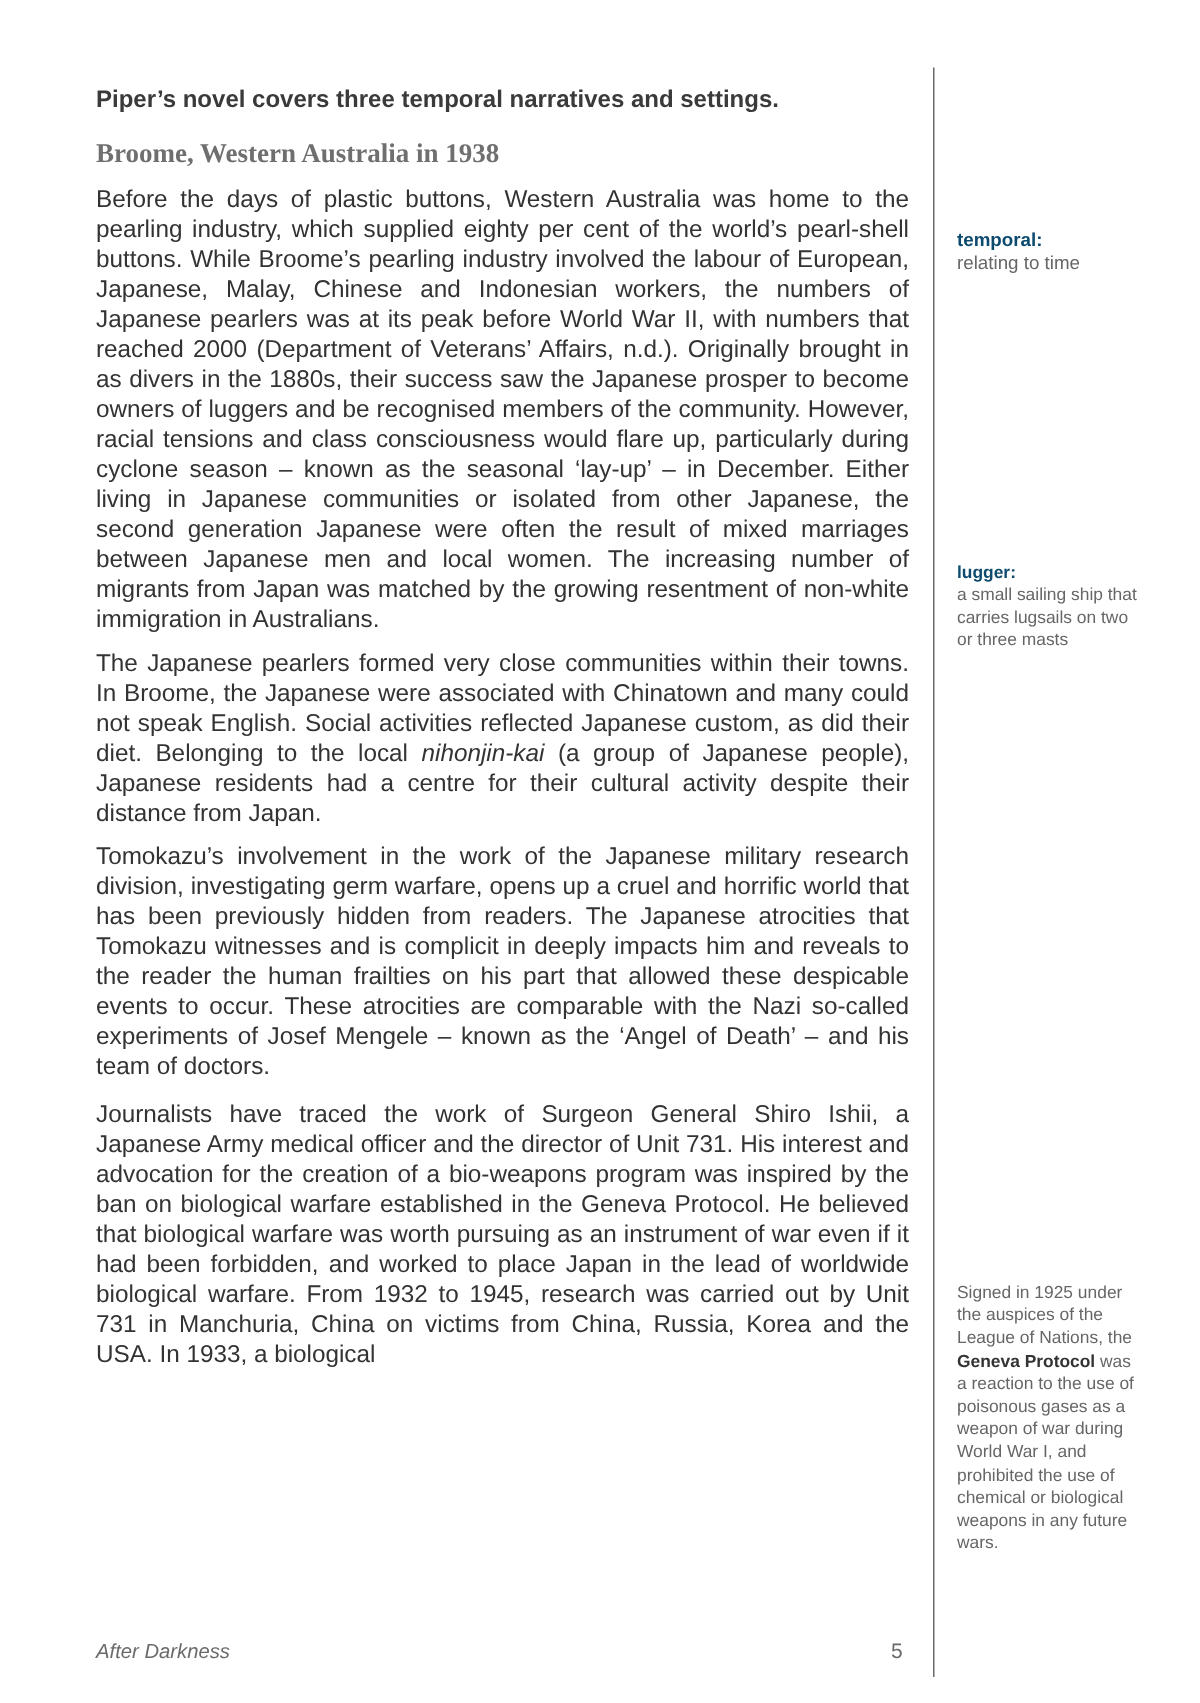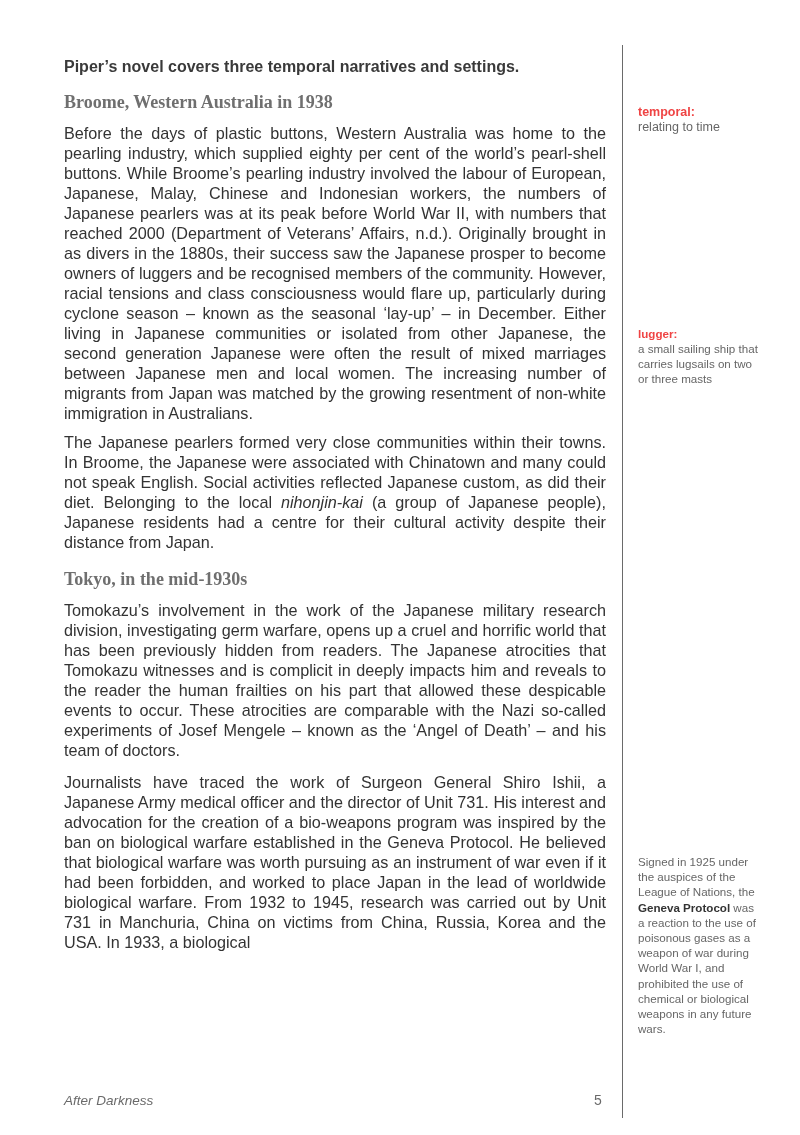--- a/index.html
+++ b/index.html
@@ -6,42 +6,41 @@
   body { width: 800px; height: 1135px; position: relative; overflow: hidden; }
   .page { position: absolute; left: 0; top: 0; width: 800px; height: 1135px; }
   .divider { position: absolute; left: 622px; top: 45px; width: 1px; height: 1073px; background: #6a6a6a; }
   .main { position: absolute; left: 64px; top: 50px; width: 542px; color: #2e2e2e; }
   .title { font-family: "DejaVu Serif", serif; font-weight: bold; font-size: 31px; color: #6b6b6b; margin: 0; line-height: 40px; letter-spacing: -0.5px; }
   .intro { font-family: "Liberation Sans", sans-serif; font-size: 16px; color: #3a3a3a; margin: 7px 0 0 0; line-height: 20px; font-weight: bold; }
   .subhead { font-family: "Liberation Serif", serif; font-size: 18px; color: #6f6f6f; margin: 14px 0 10px 0; line-height: 22px; }
   .para { font-family: "Liberation Sans", sans-serif; font-size: 16.2px; line-height: 20px; color: #333; text-align: justify; margin: 0 0 9px 0; }
   .para em { font-style: italic; }
   .side { position: absolute; left: 638px; font-family: "Liberation Sans", sans-serif; color: #666; }
-  .side .term { font-weight: bold; color: #ef4444; }
+  .side .term { font-weight: bold; color: #0c4a6e; margin-top: 48px; }
   .side-temporal { top: 105px; font-size: 12.5px; line-height: 15px; }
   .side-lugger { top: 326px; font-size: 11.6px; line-height: 15px; width: 120px; }
   .side-geneva { top: 854px; font-size: 11.6px; line-height: 15.2px; width: 125px; }
   .side-geneva b { color: #333; }
   .footer-title { position: absolute; left: 64px; top: 1093px; font-family: "Liberation Sans", sans-serif; font-style: italic; font-size: 13.5px; color: #6a6a6a; }
   .footer-page { position: absolute; left: 594px; top: 1092px; font-family: "Liberation Sans", sans-serif; font-size: 14px; color: #6a6a6a; }
 </style>
 </head>
 <body>
 
 <div class="page">
   <div class="divider"></div>
 
   <div class="main">
     <p class="intro">Piper’s novel covers three temporal narratives and settings.</p>
 
     <h2 class="subhead">Broome, Western Australia in 1938</h2>
     <p class="para">Before the days of plastic buttons, Western Australia was home to the pearling industry, which supplied eighty per cent of the world’s pearl-shell buttons. While Broome’s pearling industry involved the labour of European, Japanese, Malay, Chinese and Indonesian workers, the numbers of Japanese pearlers was at its peak before World War II, with numbers that reached 2000 (Department of Veterans’ Affairs, n.d.). Originally brought in as divers in the 1880s, their success saw the Japanese prosper to become owners of luggers and be recognised members of the community. However, racial tensions and class consciousness would flare up, particularly during cyclone season – known as the seasonal ‘lay-up’ – in December. Either living in Japanese communities or isolated from other Japanese, the second generation Japanese were often the result of mixed marriages between Japanese men and local women. The increasing number of migrants from Japan was matched by the growing resentment of non-white immigration in Australians.</p>
     <p class="para"><span>The Japanese pearlers formed very close communities within their towns. In Broome, the Japanese were associated with Chinatown and many could not speak English. Social activities reflected Japanese custom, as did their diet. Belonging to the local </span><em>nihonjin-kai</em><span> (a group of Japanese people), Japanese residents had a centre for their cultural activity despite their distance from Japan.</span></p>
 
-    <h2 class="subhead" style="margin-top:16px;">Tokyo, in the mid-1930s</h2>
     <p class="para">Tomokazu’s involvement in the work of the Japanese military research division, investigating germ warfare, opens up a cruel and horrific world that has been previously hidden from readers. The Japanese atrocities that Tomokazu witnesses and is complicit in deeply impacts him and reveals to the reader the human frailties on his part that allowed these despicable events to occur. These atrocities are comparable with the Nazi so-called experiments of Josef Mengele – known as the ‘Angel of Death’ – and his team of doctors.</p>
     <p class="para" style="margin-top:12px;">Journalists have traced the work of Surgeon General Shiro Ishii, a Japanese Army medical officer and the director of Unit 731. His interest and advocation for the creation of a bio-weapons program was inspired by the ban on biological warfare established in the Geneva Protocol. He believed that biological warfare was worth pursuing as an instrument of war even if it had been forbidden, and worked to place Japan in the lead of worldwide biological warfare. From 1932 to 1945, research was carried out by Unit 731 in Manchuria, China on victims from China, Russia, Korea and the USA. In 1933, a biological</p>
   </div>
 
   <div class="side side-temporal">
     <div class="term">temporal:</div>
     <div>relating to time</div>
   </div>
 
   <div class="side side-lugger">

